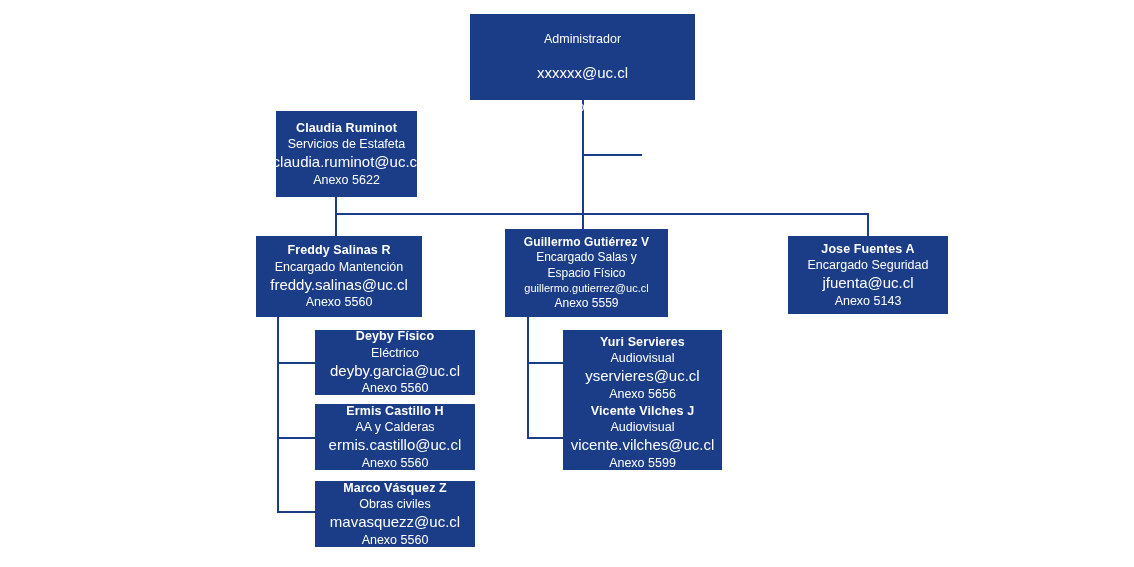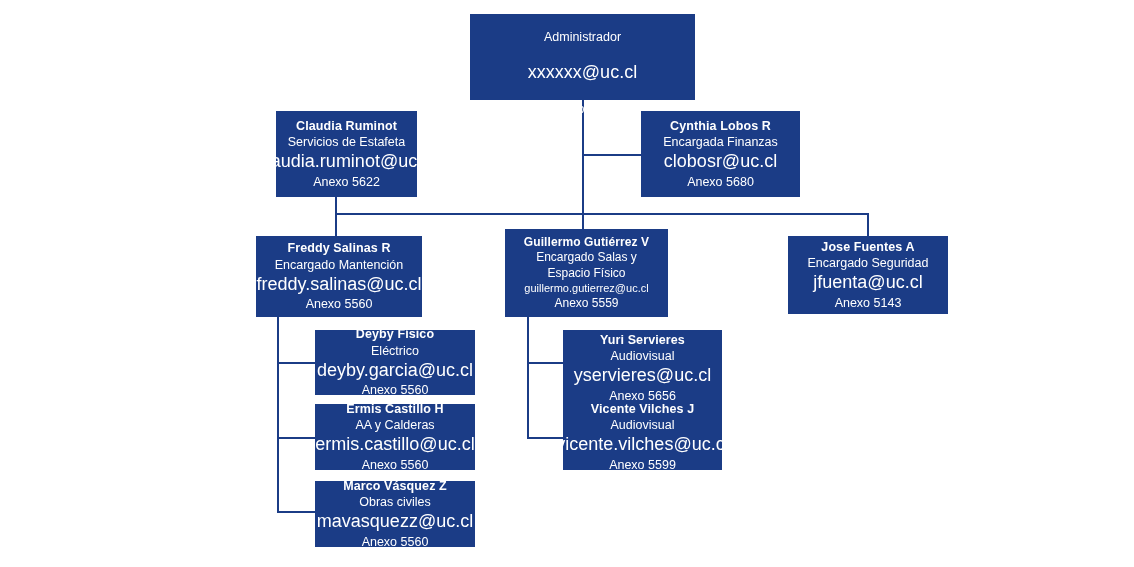--- a/index.html
+++ b/index.html
@@ -34,21 +34,21 @@
     font-weight: bold;
     font-size: 12.5px;
     letter-spacing: 0.1px;
     white-space: nowrap;
   }
   .node-role {
     font-size: 12.5px;
     white-space: nowrap;
   }
   .node-email {
-    font-size: 18px;
+    font-size: 15px;
     white-space: nowrap;
   }
   .node-ext {
     font-size: 12.5px;
     white-space: nowrap;
   }
   
   .node-box.compact .node-name,
   .node-box.compact .node-role,
   .node-box.compact .node-ext {
@@ -98,26 +98,20 @@
     <div class="node-ext">Anexo 5558</div>
   </div>
 
   <div class="node-box" style="left:276px; top:111px; width:141px; height:86px;">
     <div class="node-name">Claudia Ruminot</div>
     <div class="node-role">Servicios de Estafeta</div>
     <div class="node-email">claudia.ruminot@uc.cl</div>
     <div class="node-ext">Anexo 5622</div>
   </div>
 
-  <div class="node-box" style="left:641px; top:111px; width:159px; height:86px;">
-    <div class="node-name">Cynthia Lobos R</div>
-    <div class="node-role">Encargada Finanzas</div>
-    <div class="node-email">clobosr@uc.cl</div>
-    <div class="node-ext">Anexo 5680</div>
-  </div>
 
   <div class="node-box" style="left:256px; top:236px; width:166px; height:81px;">
     <div class="node-name">Freddy Salinas R</div>
     <div class="node-role">Encargado Mantención</div>
     <div class="node-email">freddy.salinas@uc.cl</div>
     <div class="node-ext">Anexo 5560</div>
   </div>
 
   <div class="node-box compact" style="left:505px; top:229px; width:163px; height:88px;align-items:center;">
     <div class="node-name">Guillermo Gutiérrez V</div>

